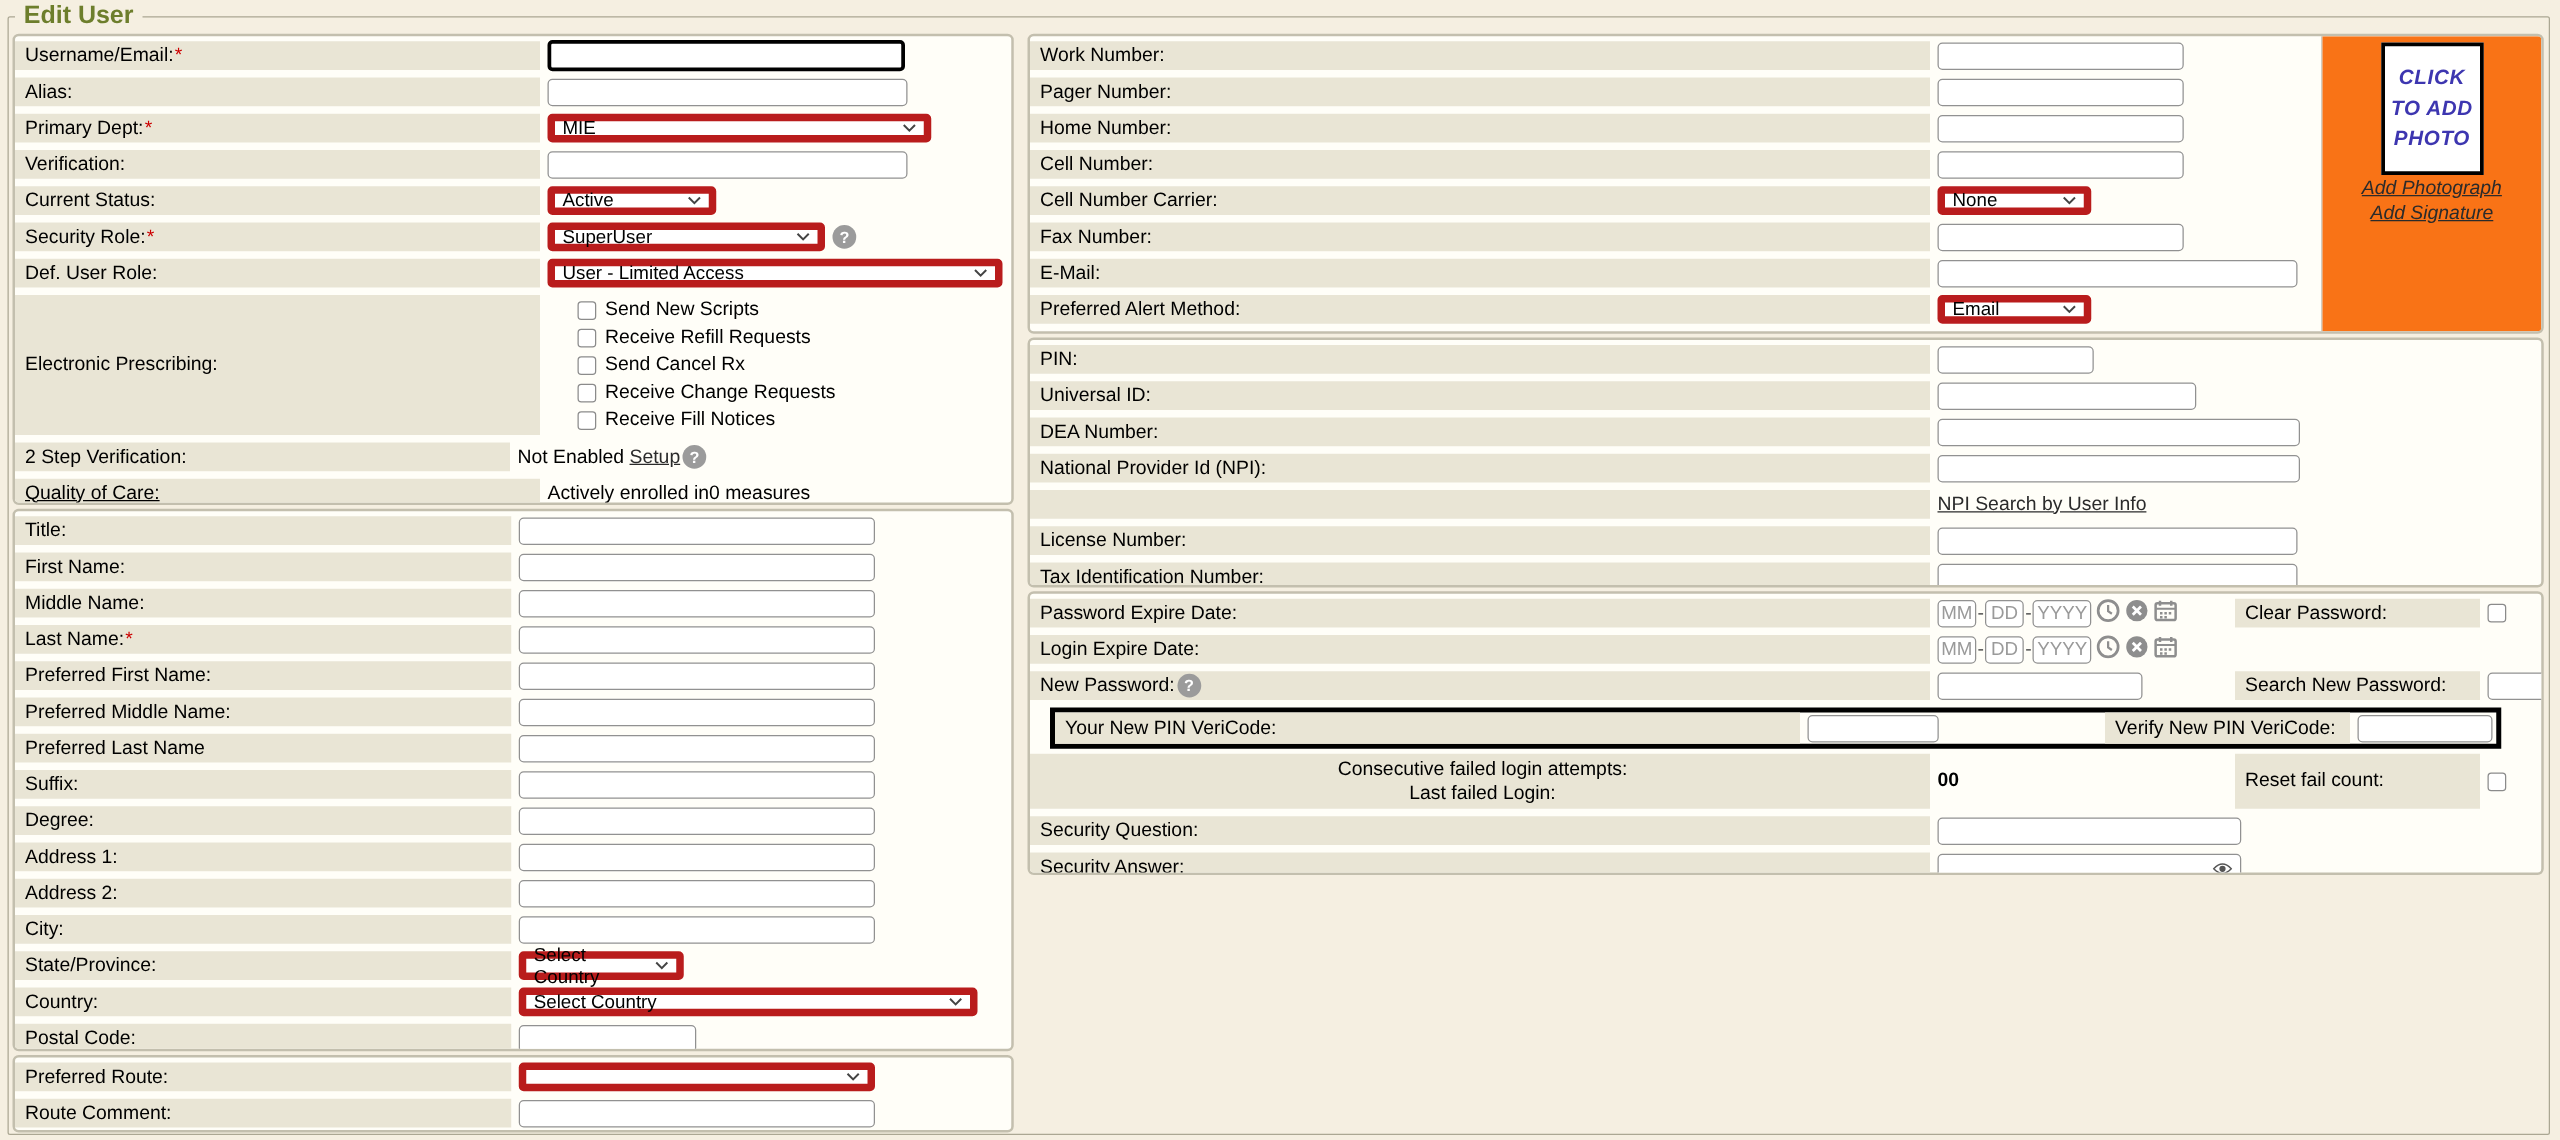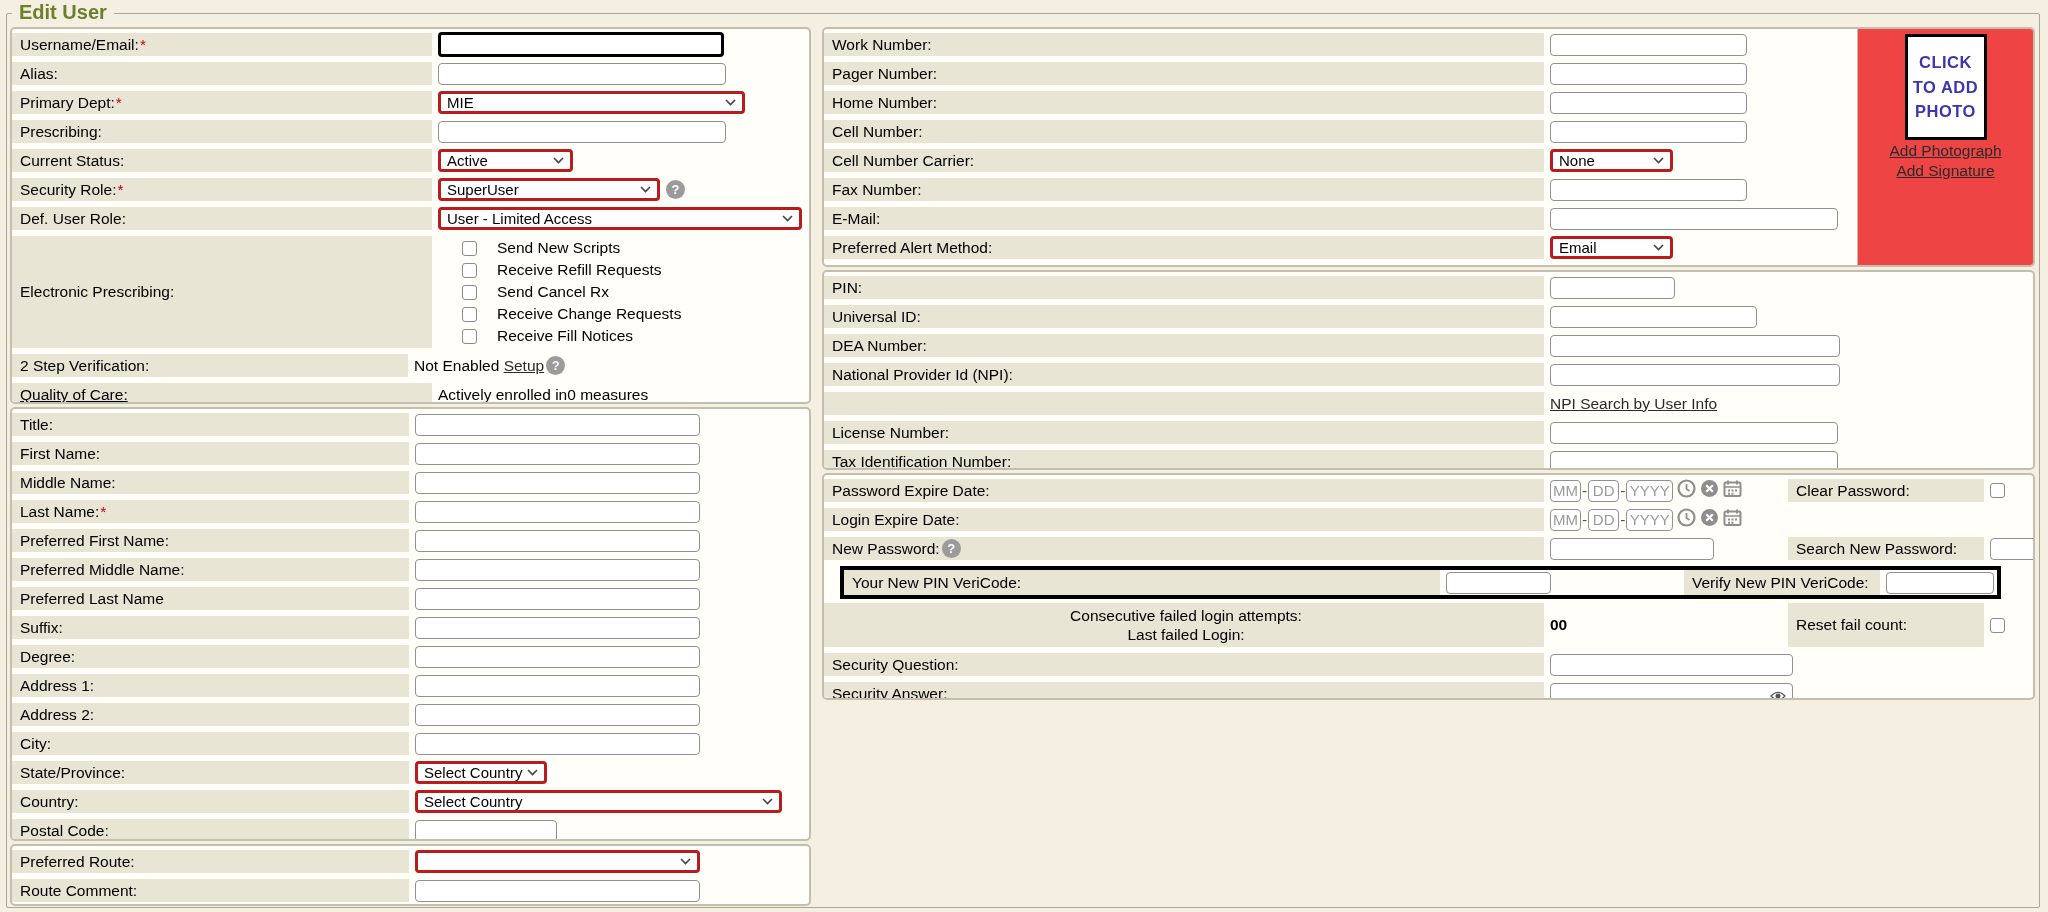--- a/index.html
+++ b/index.html
@@ -37,27 +37,27 @@
   .val2{flex:1;display:flex;align-items:center;padding-left:6px;}
   
   .ti{height:22px;box-sizing:border-box;border:1px solid #919191;border-radius:4px;
     background:#fff;font:15px "Liberation Sans",sans-serif;padding:0 5px;color:#000;}
   .ti.focused{border:3px solid #000;height:25px;}
   .ti::placeholder{color:#9a9a9a;}
   .dt{width:31px;text-align:center;padding:0 1px;}
   .dty{width:47px;text-align:center;padding:0 1px;}
   .dash{color:#555;margin:0 1px;}
   
-  .sel{height:23px;box-sizing:border-box;border:3px solid #b91c1c;border-radius:4px;
+  .sel{height:23px;box-sizing:border-box;border:6px solid #b91c1c;border-radius:4px;
     background:#fff;display:flex;align-items:center;justify-content:space-between;
     padding:0 6px;font-size:15px;cursor:default;}
   
   .cb{width:15px;height:15px;border:1.5px solid #8b8b8b;border-radius:3px;
     background:#fff;display:inline-block;box-sizing:border-box;flex:none;}
-  .cbline{display:flex;align-items:center;height:22px;gap:20px;padding-left:24px;}
+  .cbline{display:flex;align-items:center;height:22px;gap:7px;padding-left:24px;}
   .row.ep{height:112px;}
   .row.tall{height:44px;}
   .row.tall .lab{line-height:1.25;}
   
   .help{width:19px;height:19px;border-radius:50%;background:#9b9b9b;color:#fff;
     font-weight:bold;font-size:13px;display:inline-flex;align-items:center;
     justify-content:center;flex:none;margin-left:6px;}
   .help.tight{margin-left:2px;}
   .link{color:#2b2b2b;text-decoration:underline;cursor:pointer;}
   .dicon{margin-left:4px;flex:none;display:inline-block;}
@@ -66,21 +66,21 @@
     height:33px;width:1161px;box-sizing:border-box;}
   .hl .lab{width:596px;}
   .hl .val{width:238px;flex:none;display:flex;align-items:center;padding-left:6px;}
   .hl .lab2{width:196px;}
   .hl .val2{flex:1;display:flex;align-items:center;padding-left:6px;}
   
   .sa-wrap{display:flex;height:100%;}
   .sa-rows{width:1033px;flex:none;}
   .sa-div{width:1px;background:#c3bfae;margin-top:-4px;}
   .photo-cell{flex:1;display:flex;flex-direction:column;align-items:center;
-    background:#ef4444;padding-top:5px;}
+    background:#f97316;padding-top:5px;font-style:italic;}
   .photo-box{width:76px;height:100px;border:3px solid #000;background:#fff;
     display:flex;flex-direction:column;align-items:center;justify-content:center;
     cursor:pointer;}
   .photo-box span{font-weight:bold;font-size:16.5px;color:#3d36b0;line-height:1.5;
     letter-spacing:0.5px;white-space:nowrap;}
   .photo-link{margin-top:2px;font-size:15.5px;}
   
   .eyewrap{position:relative;display:inline-block;}
   .eyewrap .eye{position:absolute;right:7px;top:5px;}
 </style>
@@ -117,21 +117,21 @@
         <div class="sel" style="width:307px">
           <span>MIE</span>
           <svg class="chev" width="11" height="7" viewBox="0 0 11 7">
             <path d="M1 1l4.5 4.5L10 1" fill="none" stroke="#444" stroke-width="1.6"></path>
           </svg>
         </div>
       </div>
   </div>
   <div class="row">
     <div class="lab">
-        <span>Prescribing:</span>
+        <span>Verification:</span>
       </div>
     <div class="val">
         <input class="ti" style="width: 288px;">
       </div>
   </div>
   <div class="row">
     <div class="lab">
         <span>Current Status:</span>
       </div>
     <div class="val">

